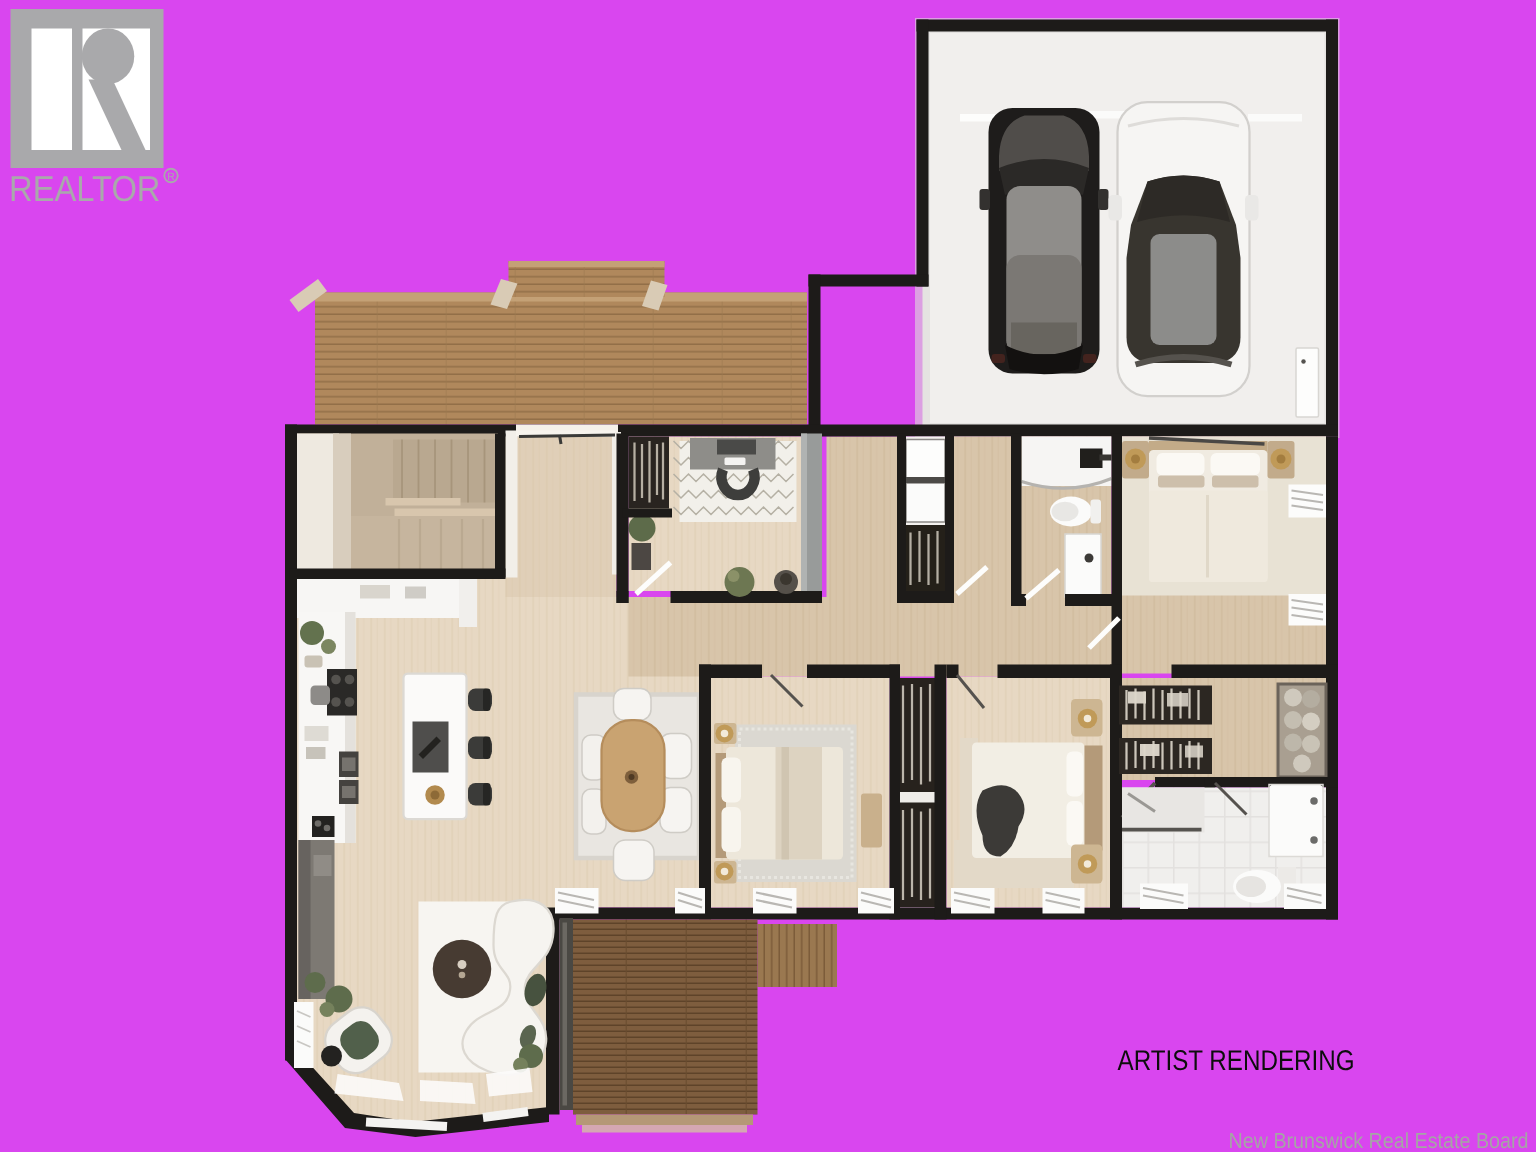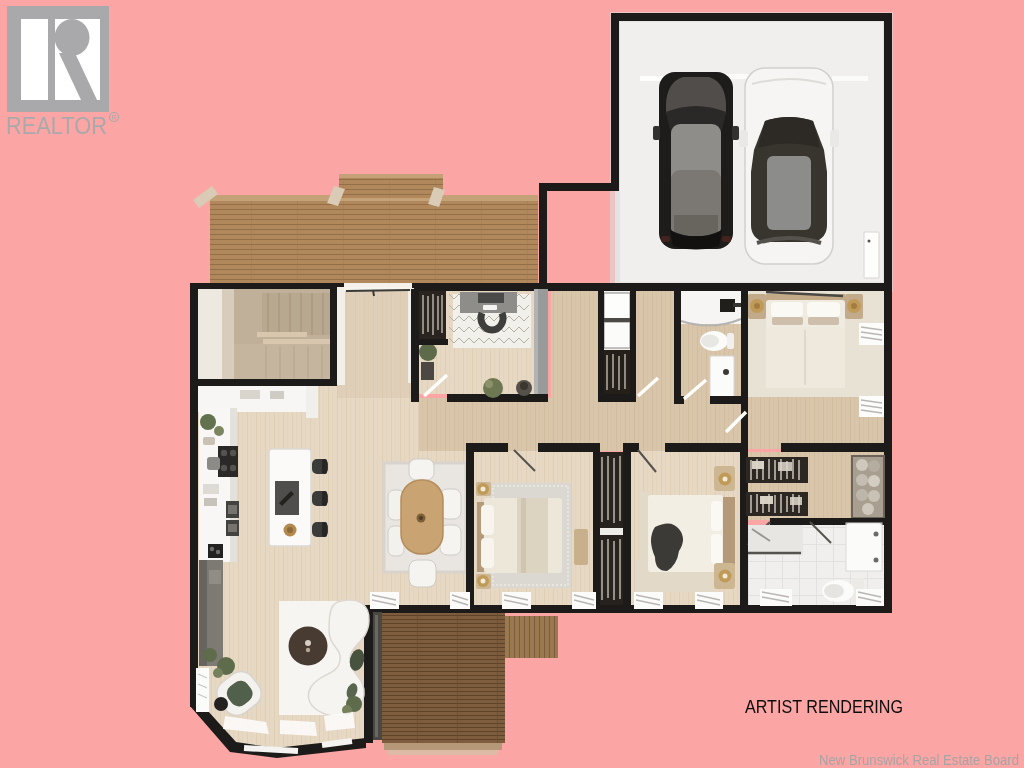--- a/index.html
+++ b/index.html
@@ -1,16 +1,16 @@
 <!DOCTYPE html>
 <html><head>
 <meta charset="utf-8">
 <style>
 html,body{margin:0;padding:0;background:#ffffff;}
-.page{position:relative;width:1024px;height:768px;background:#fca5a5;font-family:"Liberation Sans",sans-serif;overflow:hidden;}
+.page{position:relative;width:1024px;height:768px;background:#d946ef;font-family:"Liberation Sans",sans-serif;overflow:hidden;}
 .abs{position:absolute;}
 </style>
 </head>
 <body>
 <div class="page">
 <svg class="abs" style="left:0;top:0" width="1024" height="768" viewBox="0 0 1024 768">
 <defs>
 <pattern id="deckTop" width="46" height="5" patternUnits="userSpaceOnUse">
 <rect width="46" height="5" fill="#b0885c"></rect>
 <rect y="4" width="46" height="1" fill="#926f48"></rect>

